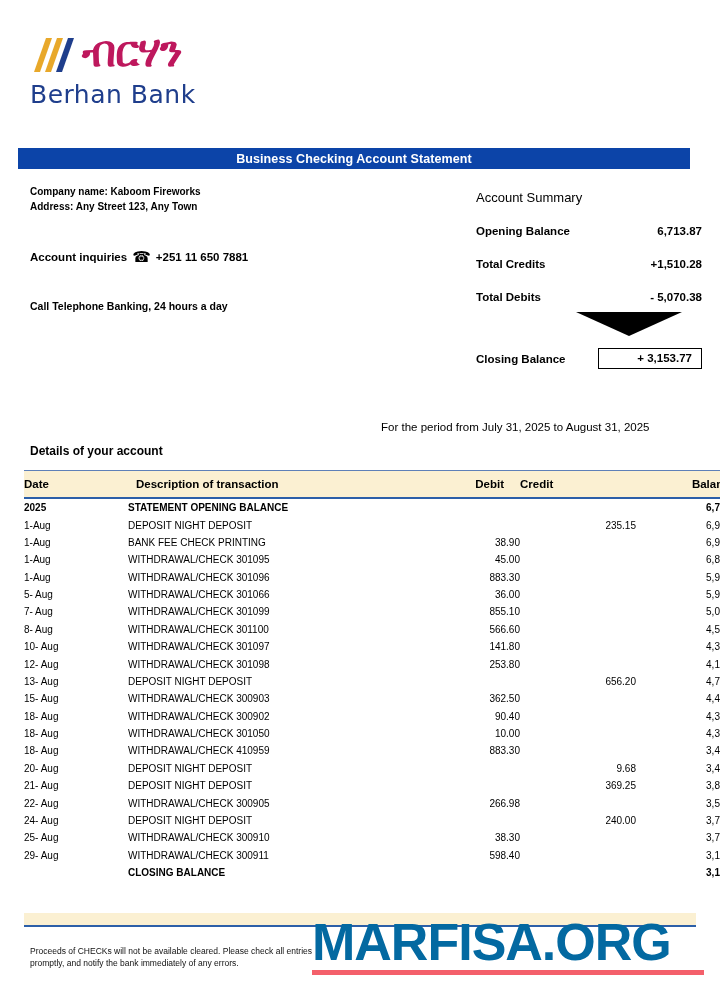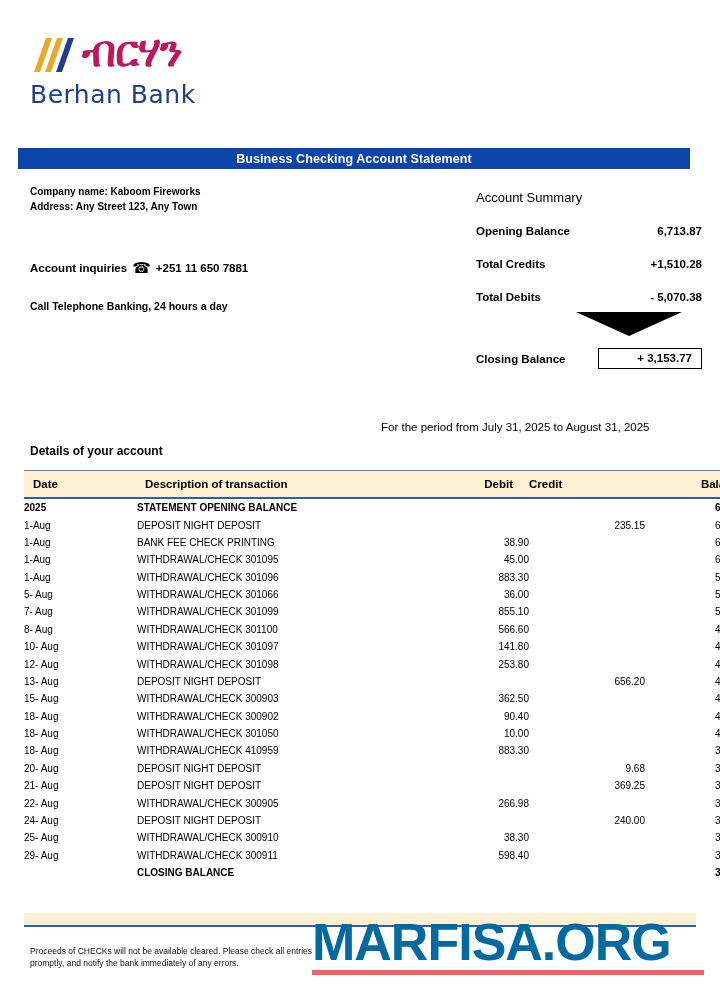--- a/index.html
+++ b/index.html
@@ -73,21 +73,21 @@
     position: absolute;
     left: 30px;
     top: 184px;
     font-size: 10px;
     font-weight: bold;
     line-height: 15px;
   }
   .inquiries {
     position: absolute;
     left: 30px;
-    top: 260px;
+    top: 249px;
     font-size: 11.5px;
     font-weight: bold;
     display: flex;
     align-items: center;
     gap: 5px;
     white-space: nowrap;
   }
   .phone-glyph {
     font-family: "DejaVu Sans", sans-serif;
     font-size: 15px;
@@ -188,21 +188,21 @@
   table.txn thead th {
     background: #FBF0D2;
     font-size: 11.5px;
     font-weight: bold;
     padding: 7px 0 7px 0;
     border-top: 1px solid #5E80B8;
     border-bottom: 2px solid #2C5FA8;
     text-align: left;
     white-space: nowrap;
   }
-  table.txn th.c-date   { width: 104px; padding-left: 9px; }
+  table.txn th.c-date   { width: 104px; }
   table.txn th.c-desc   { width: 264px; padding-left: 8px; }
   table.txn th.c-debit  { width: 104px; text-align: right; padding-right: 16px; }
   table.txn th.c-credit { width: 100px; text-align: left; padding-right: 16px; }
   table.txn th.c-bal    { width: 100px; text-align: right; padding-right: 9px; }
 
   table.txn tbody td {
     font-size: 10px;
     padding: 3.2px 0;
     vertical-align: top;
     white-space: nowrap;

